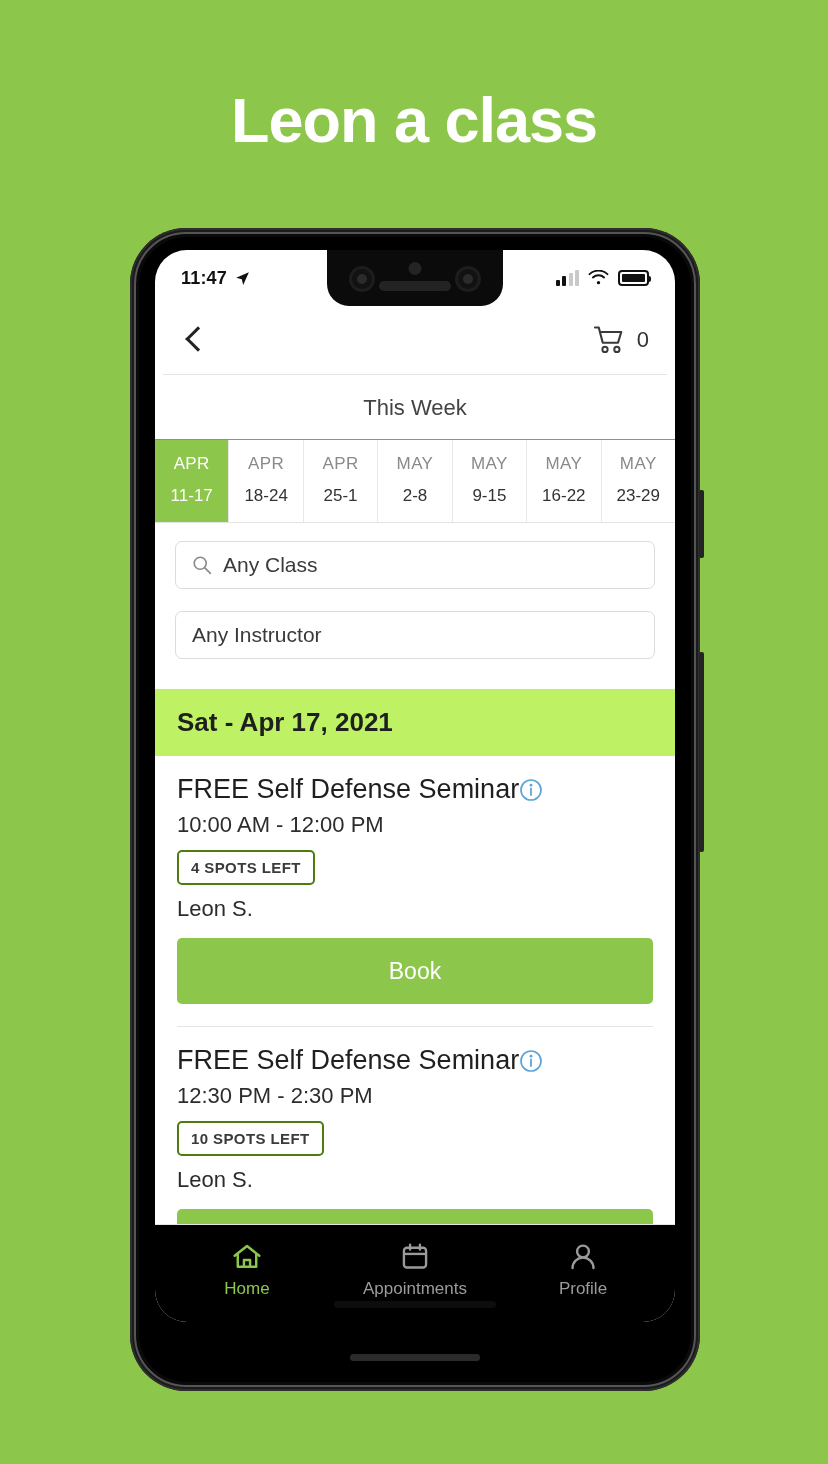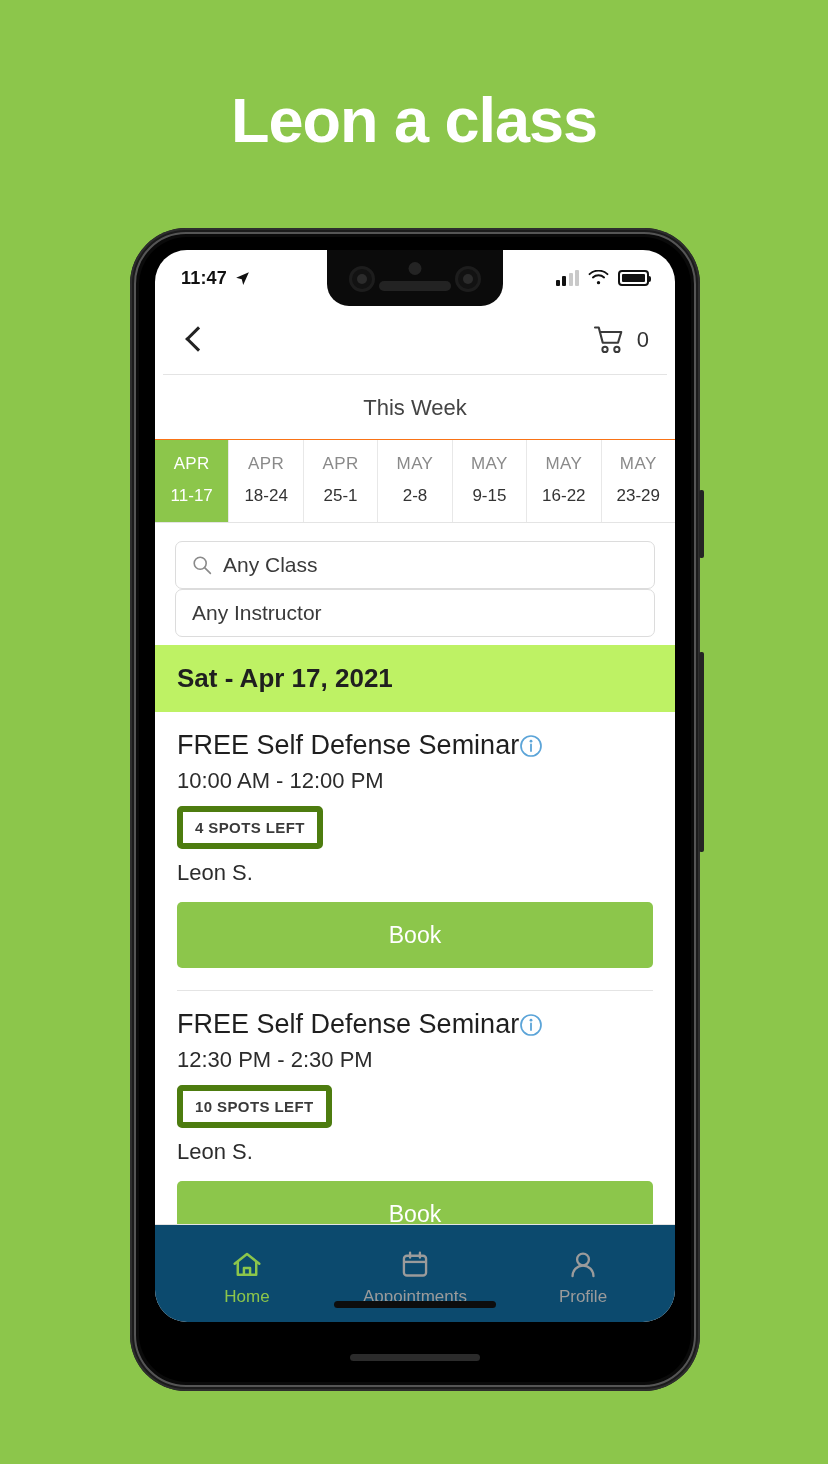--- a/index.html
+++ b/index.html
@@ -155,58 +155,58 @@
   .week-cell .mon{ font-size:17px; color:#8a8a8a; letter-spacing:0.4px; }
   .week-cell .rng{ font-size:17px; color:#333; margin-top:12px; }
   .week-cell.active{ background:#8CC64B; }
   .week-cell.active .mon,
   .week-cell.active .rng{ color:#ffffff; }
 
   
   .filters{ padding:18px 20px 8px; }
   .field{
     height:48px; border:1px solid #dcdcdc; border-radius:7px;
-    display:flex; align-items:center; padding:0 16px; margin-bottom:0;
+    display:flex; align-items:center; padding:0 16px; margin-bottom:22px;
     cursor:pointer; background:#fff;
   }
   .field .txt{ font-size:21px; color:#3a3a3a; }
   .search-ico{ margin-right:11px; display:flex; }
 
   
   .day-header{
     background:#bef264; padding:18px 22px;
     font-size:26px; font-weight:bold; color:#1f1f1f;
   }
 
   
   .class-card{ padding:18px 22px 0; }
   .class-title-row{ display:flex; align-items:center; gap:0; }
   .class-title{ font-size:27px; color:#1f1f1f; }
   .info-ico{ display:flex; }
   .class-time{ font-size:22px; color:#2c2c2c; margin-top:7px; }
   .spots{
     display:inline-block; margin-top:12px;
-    border:6px solid #4d7c0f; border-radius:5px;
+    border:2px solid #4d7c0f; border-radius:5px;
     padding:7px 12px; font-size:15px; font-weight:bold;
     color:#3a3a3a; letter-spacing:0.4px;
   }
   .instructor{ font-size:22px; color:#2c2c2c; margin-top:11px; }
   .book-btn{
     margin-top:16px; height:66px; width:100%;
     background:#8CC64B; border:none; border-radius:5px;
     color:#ffffff; font-size:23px; cursor:pointer;
     font-family:"Liberation Sans", sans-serif;
   }
   .card-sep{ height:1px; background:#e4e4e4; margin:22px 0 0; }
 
   
   .tabbar{
     position:absolute; left:0; bottom:0; width:100%;
-    border-top:1px solid #e4e4e4; background:#0c4a6e;
-    display:flex; padding:24px 8px 0; height:98px;
+    border-top:1px solid #e4e4e4; background:#000000;
+    display:flex; padding:16px 8px 0; height:98px;
   }
   .tab{
     flex:1; display:flex; flex-direction:column; align-items:center;
     gap:6px; cursor:pointer;
   }
   .tab .lbl{ font-size:17px; color:#9b9b9b; }
   .tab.active .lbl{ color:#8CC64B; }
   .dots{ display:flex; gap:7px; height:32px; align-items:center; }
   .dots i{ width:10px; height:10px; border-radius:50%; background:#9b9b9b; display:block; }
 

